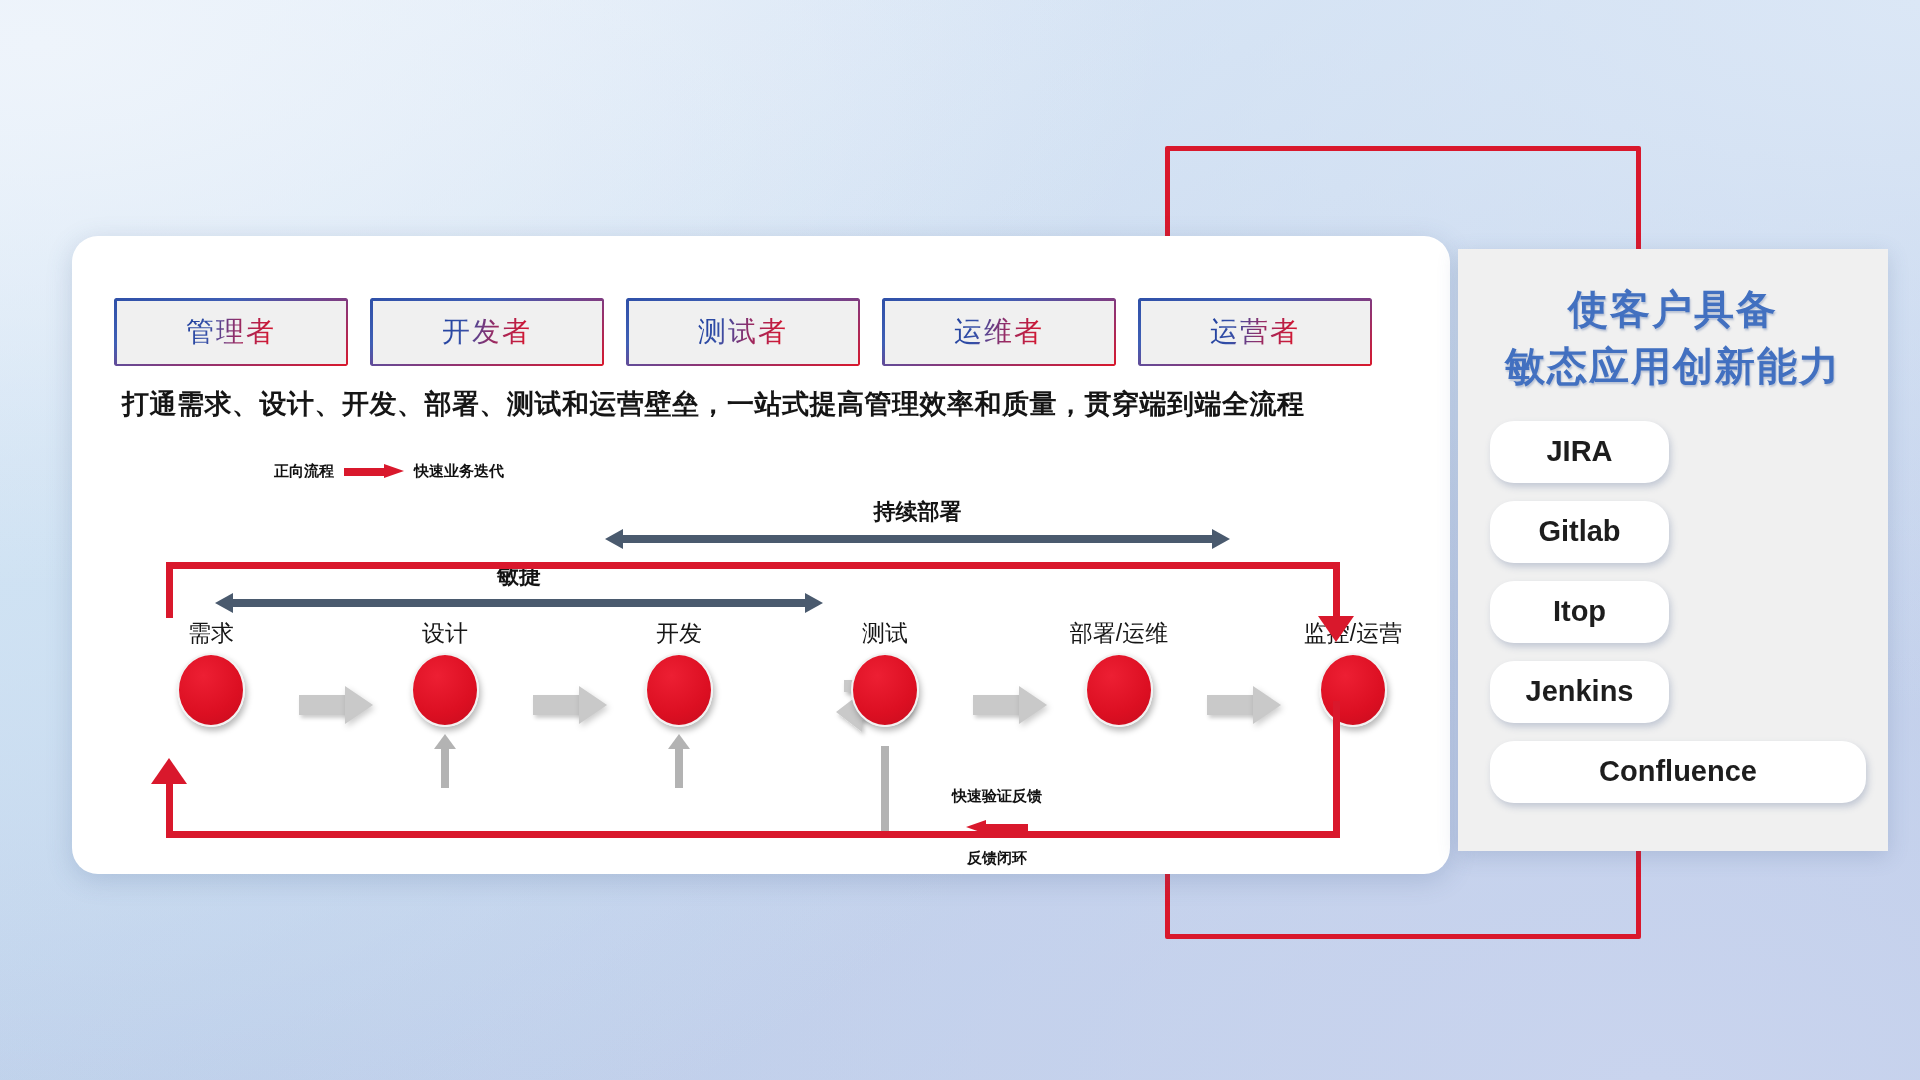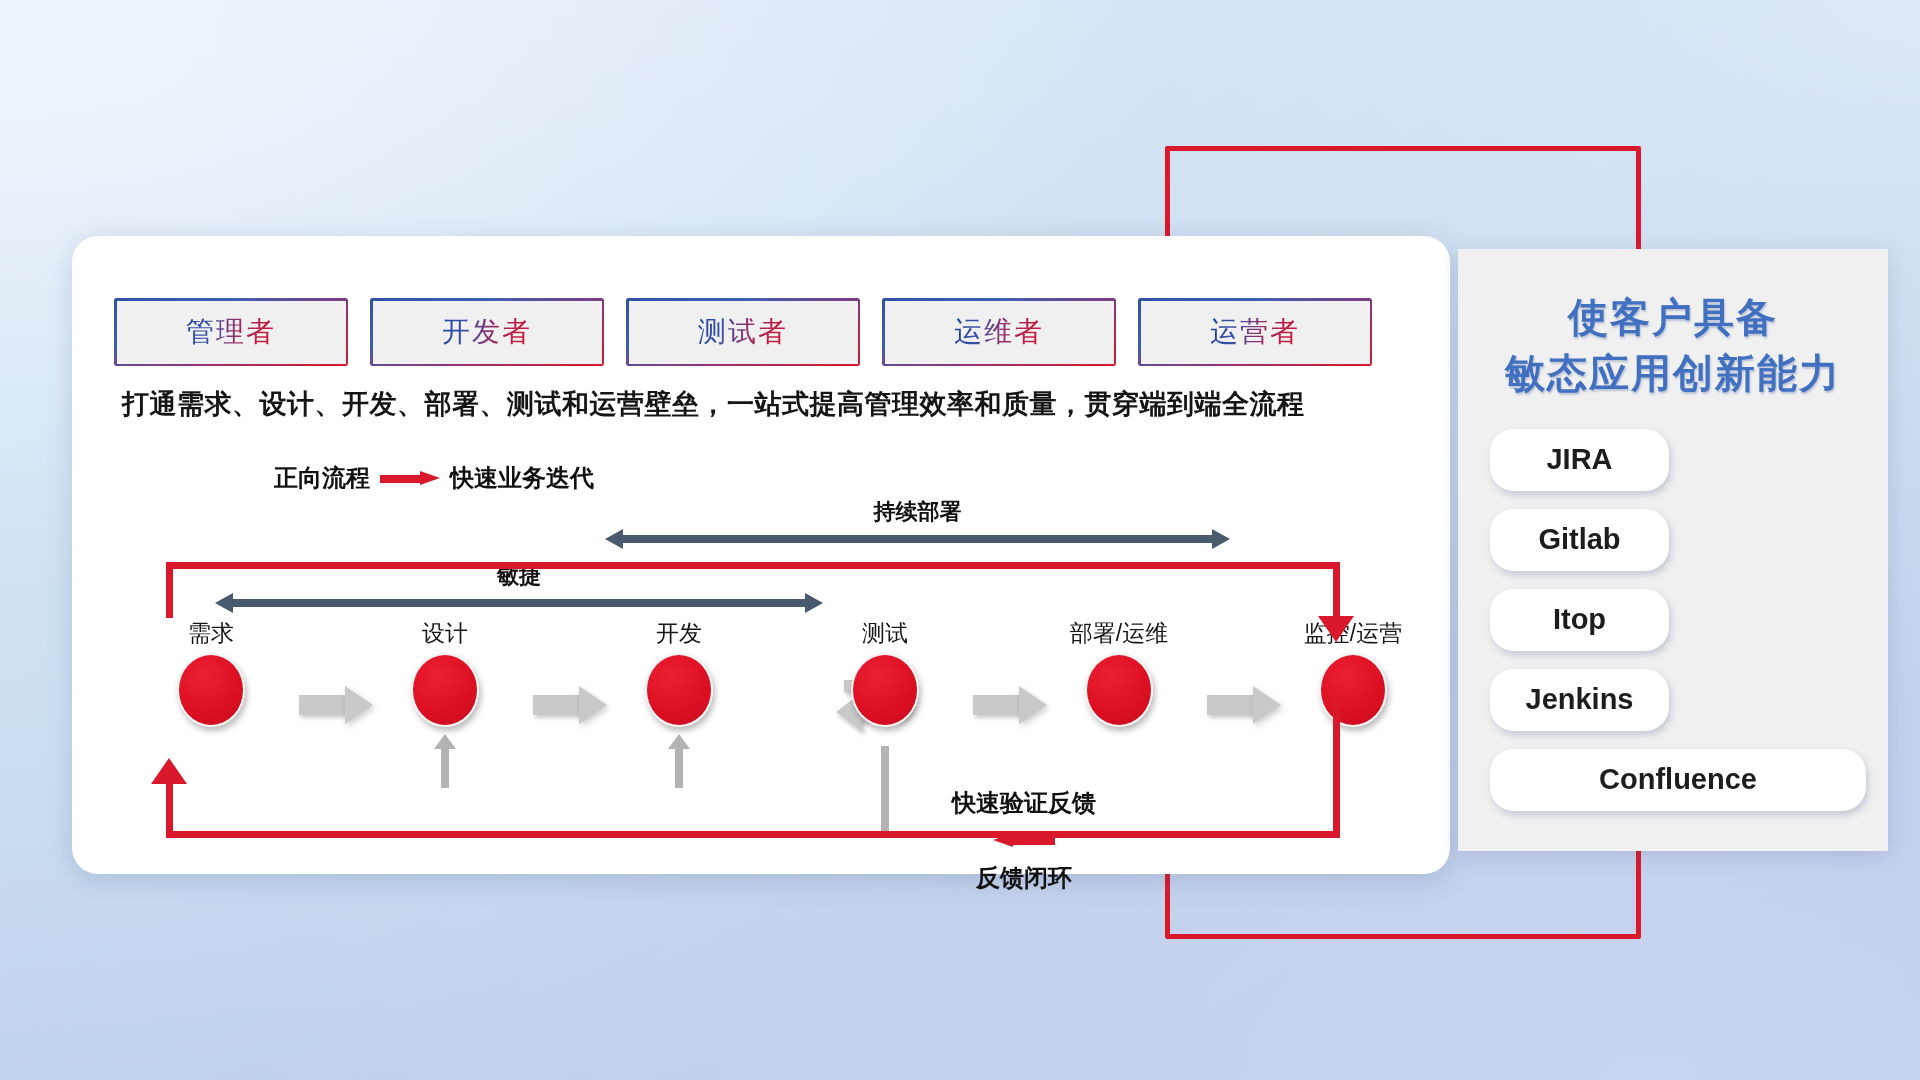--- a/index.html
+++ b/index.html
@@ -50,21 +50,21 @@
 
   
   .headline{
     position:absolute;left:50px;top:150px;width:1300px;
     font-size:27px;font-weight:bold;color:#151515;letter-spacing:.5px;white-space:nowrap;
   }
 
   
   .legend-fwd{position:absolute;left:202px;top:226px;display:flex;align-items:center;gap:10px;}
   .legend-fb{position:absolute;left:880px;top:551px;display:flex;align-items:center;gap:14px;flex-direction:column;}
-  .legend-txt{font-size:24px;font-weight:bold;color:#111;white-space:nowrap;}
+  .legend-txt{font-size:15px;font-weight:bold;color:#111;white-space:nowrap;}
   .arrow-red-r{width:60px;height:15px;position:relative;}
   .arrow-red-r::before{content:"";position:absolute;left:0;top:4px;width:42px;height:8px;background:#d9182c;}
   .arrow-red-r::after{content:"";position:absolute;right:0;top:0;border-top:7.5px solid transparent;border-bottom:7.5px solid transparent;border-left:20px solid #d9182c;}
   .arrow-red-l{width:62px;height:15px;position:relative;}
   .arrow-red-l::before{content:"";position:absolute;right:0;top:4px;width:42px;height:8px;background:#d9182c;}
   .arrow-red-l::after{content:"";position:absolute;left:0;top:0;border-top:7.5px solid transparent;border-bottom:7.5px solid transparent;border-right:20px solid #d9182c;}
 
   
   .span-wrap{position:absolute;}
   .span-label{
@@ -101,25 +101,25 @@
     filter:drop-shadow(2px 3px 3px rgba(0,0,0,.2));}
 
   .uturn{position:absolute;left:718px;top:78px;width:100px;height:68px;}
 
   
   .side-panel{
     position:absolute;left:1458px;top:249px;width:430px;height:602px;
     background:#f0f0f0;z-index:3;box-shadow:0 5px 20px rgba(70,95,140,.20);
   }
   .side-title{
-    margin-top:40px;text-align:center;color:#4270c0;font-weight:bold;
+    margin-top:32px;text-align:center;color:#4270c0;font-weight:bold;
     font-size:40px;line-height:1.42;letter-spacing:2px;
     text-shadow:1px 2px 2px rgba(120,140,180,.45);
   }
-  .side-title .l2{font-size:40px;font-family:Liberation Serif, serif;}
+  .side-title .l2{font-size:40px;}
   .tools{margin:26px 22px 0 22px;display:flex;flex-wrap:wrap;gap:18px 18px;}
   .tool-chip{
     background:#ffffff;border-radius:24px;height:62px;
     display:flex;align-items:center;justify-content:center;
     font-size:29px;font-weight:bold;color:#1d1d1d;
     box-shadow:2px 4px 7px rgba(90,110,150,.30);
     margin-left:10px;
   }
   .tool-chip.half{width:179px;}
   .tool-chip.full{width:100%;text-align:right;}

